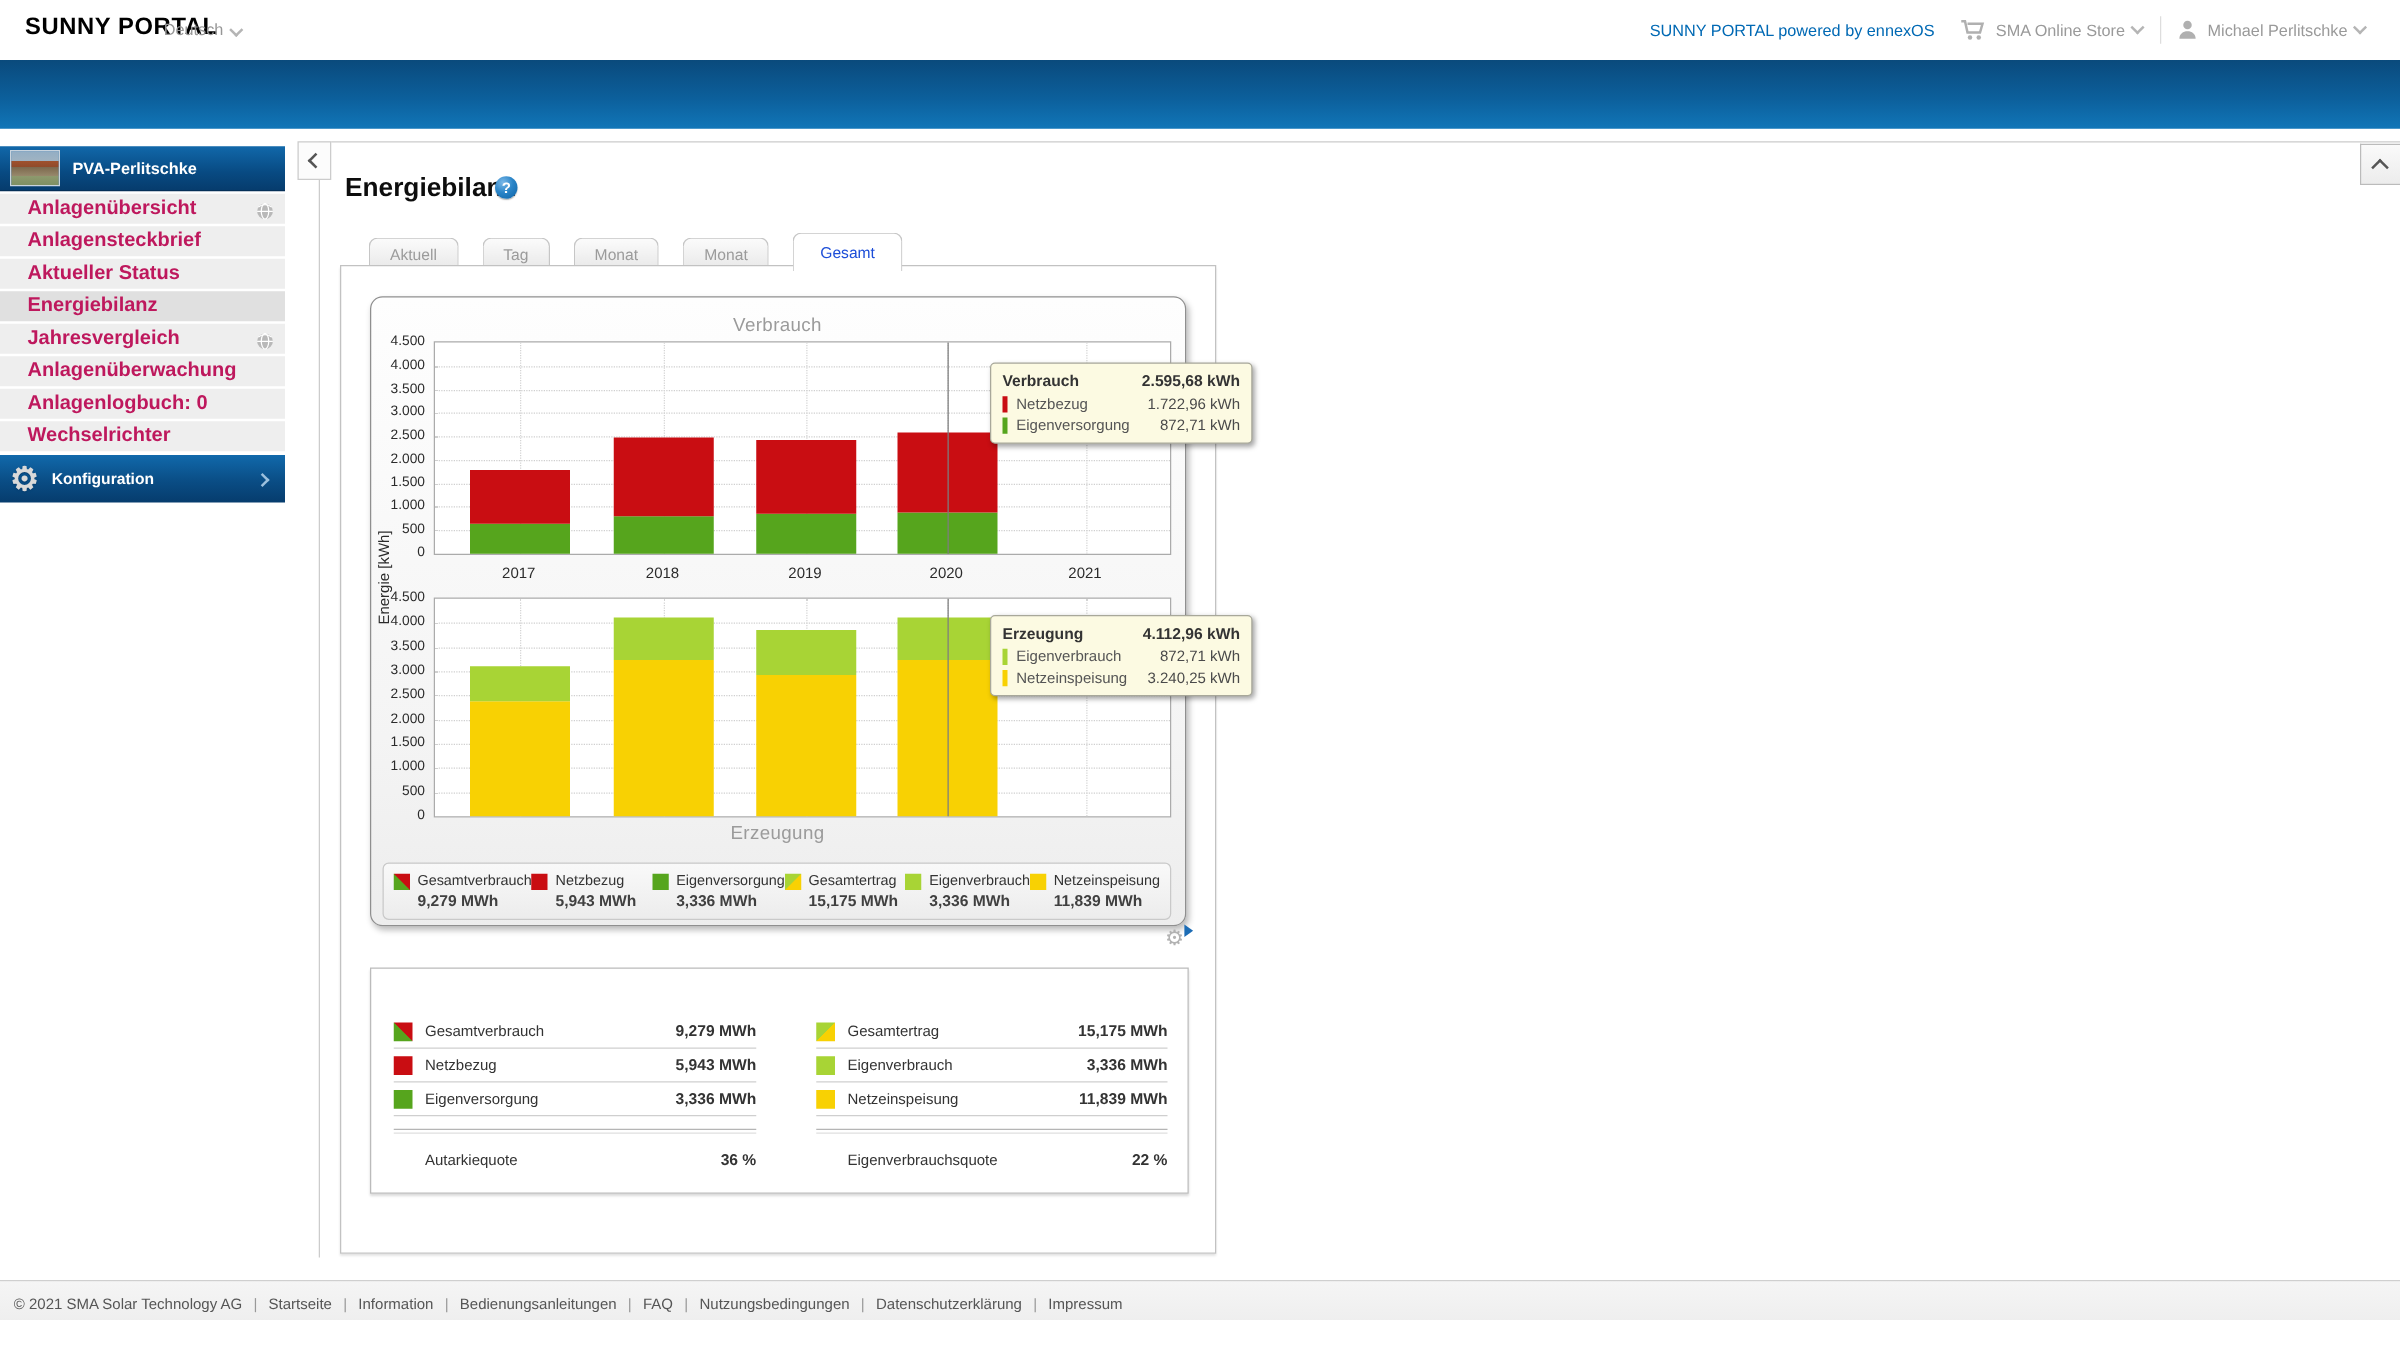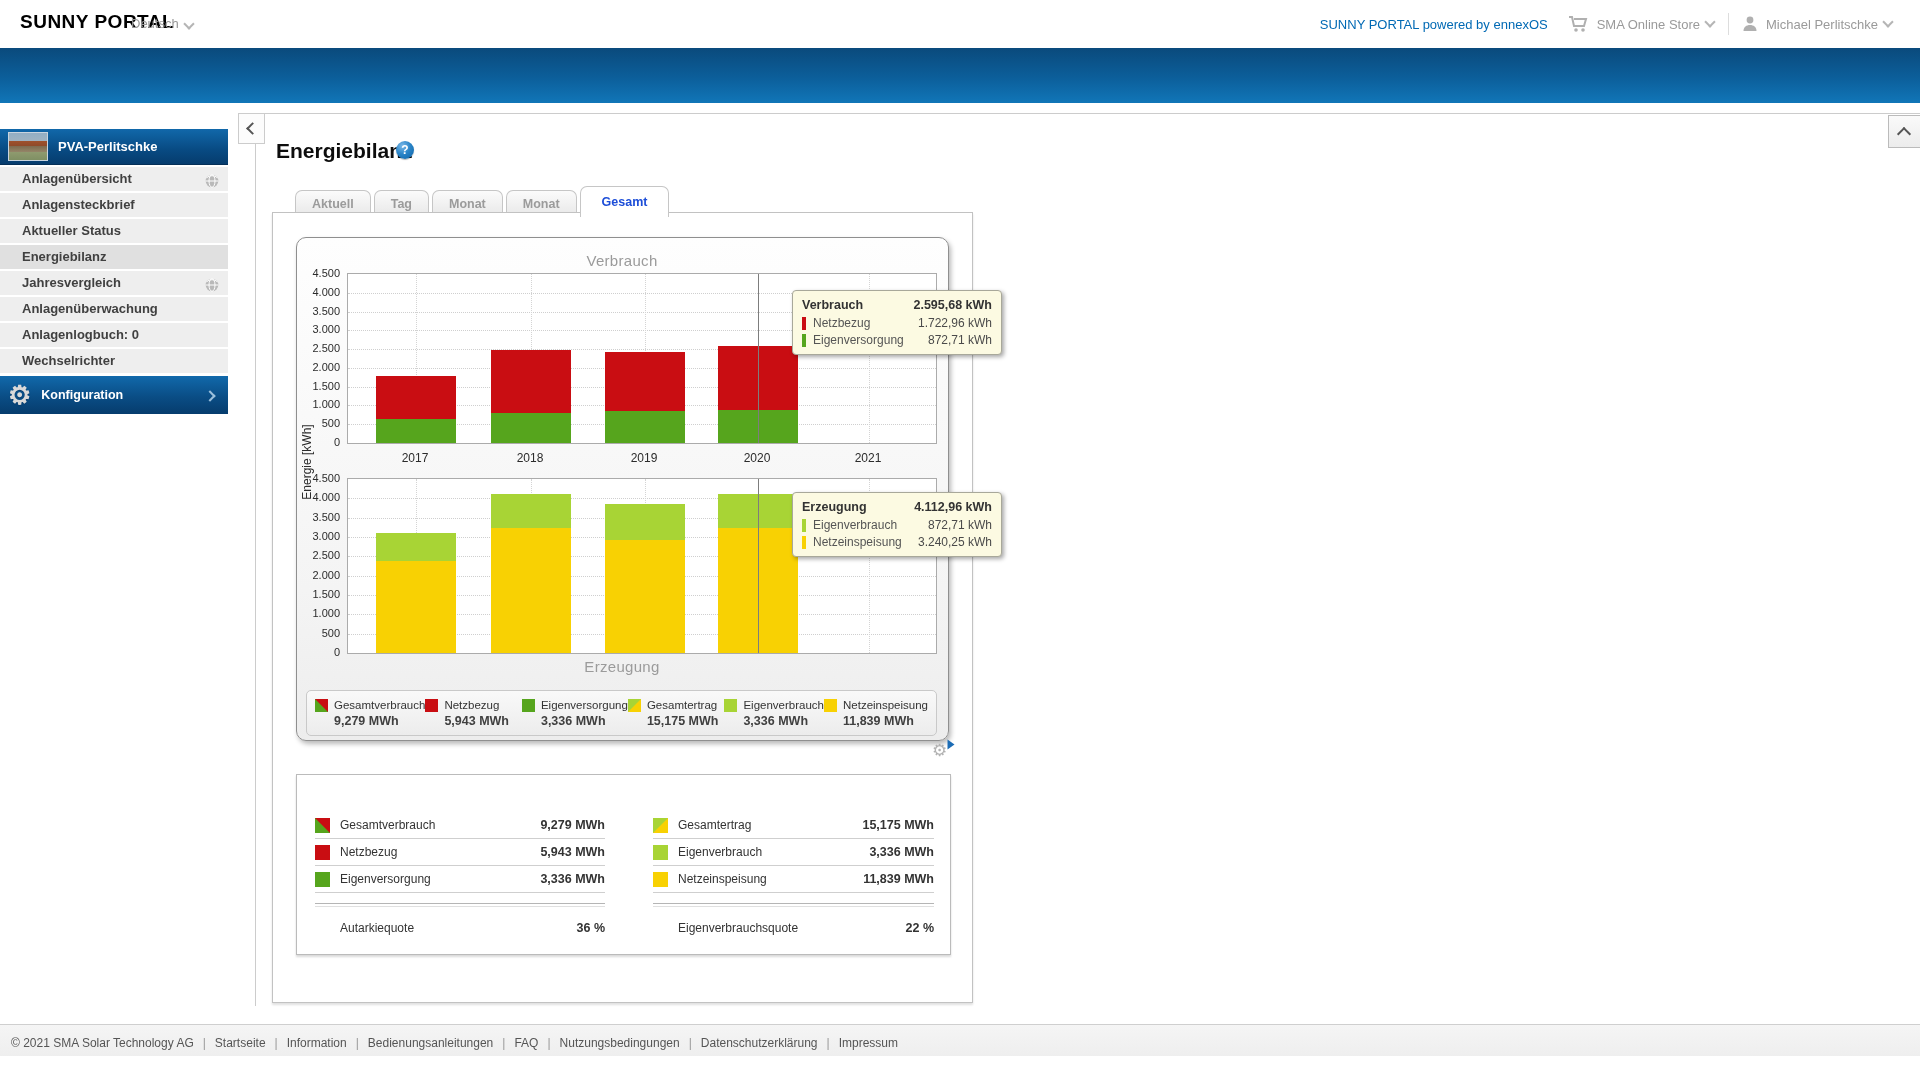--- a/index.html
+++ b/index.html
@@ -14,45 +14,45 @@
   .hdr-link{color:#0069b4;margin-right:20px;cursor:pointer;text-align:right;}
   .hdr-item{display:flex;align-items:center;margin-right:12px;cursor:pointer;white-space:nowrap;}
   .hdr-item svg{margin-right:7px;}
   .hdr-sep{width:1px;height:22px;background:#ddd;margin:0 12px 0 2px;}
   .chev{display:inline-block;width:6px;height:6px;border-right:2px solid #b5b5b5;border-bottom:2px solid #b5b5b5;transform:rotate(45deg);margin-left:6px;margin-top:-4px;}
 
   
   .blue-bar{position:absolute;left:0;top:48px;right:0;height:55px;background:linear-gradient(180deg,#0a4a7c 0%,#0c5f9b 55%,#1176b8 100%);}
 
   
-  .sidebar{position:absolute;left:0;top:129px;width:228px;}
+  .sidebar{position:absolute;left:0;top:117px;width:228px;}
   .plant-header{height:35px;background:linear-gradient(180deg,#1168aa 0%,#084a82 60%,#063c6d 100%);border-bottom:1px solid #052f57;display:flex;align-items:center;color:#fff;font-weight:bold;font-size:13px;cursor:pointer;}
   .plant-thumb{width:38px;height:27px;margin:0 10px 0 8px;border:1px solid #c9d4de;background:
       linear-gradient(180deg,#93aec4 0%,#9fb3c2 28%,#a0522d 28%,#8f4a2a 48%,#7d6a4e 48%,#96876a 72%,#8e9a6e 72%,#7f8f63 100%);}
-  .menu-item{height:24px;margin-top:2px;background:#eeeeee;color:#404040;font-weight:bold;font-size:13px;line-height:24px;padding-left:22px;position:relative;cursor:pointer;}
+  .menu-item{height:24px;margin-top:2px;background:#eeeeee;color:#be185d;font-weight:bold;font-size:16px;line-height:24px;padding-left:22px;position:relative;cursor:pointer;}
   .menu-item.active{background:#e0e0e0;}
   .menu-item .globe{position:absolute;right:9px;top:5px;}
   .config-item{height:38px;margin-top:3px;background:linear-gradient(180deg,#1169ab 0%,#0a4d85 55%,#063c6d 100%);color:#fff;font-weight:bold;font-size:12.5px;display:flex;align-items:center;position:relative;cursor:pointer;}
   .gear-glyph{font-size:26px;color:#d9d9d9;margin:0 10px 0 8px;line-height:1;text-shadow:0 1px 1px #063c6d;}
   .chev-right{display:inline-block;width:6px;height:6px;border-top:2px solid #9cc0dd;border-right:2px solid #9cc0dd;transform:rotate(45deg);position:absolute;right:14px;top:16px;}
 
   
   .content{position:absolute;left:255px;top:113px;right:0;height:892px;background:#fff;border-top:1px solid #ccc;border-left:1px solid #ccc;}
   .collapse-btn{position:absolute;left:238px;top:113px;width:25px;height:29px;background:#fcfcfc;border:1px solid #ccc;cursor:pointer;}
   .chev-left{display:inline-block;width:7px;height:7px;border-left:2px solid #555;border-bottom:2px solid #555;transform:rotate(45deg);margin:10px 0 0 9px;}
   .scrolltop-btn{position:absolute;right:0;top:115px;width:31px;height:31px;background:linear-gradient(180deg,#fafafa,#ececec);border:1px solid #bbb;border-right:none;cursor:pointer;}
   .chev-up{display:inline-block;width:8px;height:8px;border-top:2px solid #555;border-left:2px solid #555;transform:rotate(45deg);margin:13px 0 0 10px;}
 
   .page-title{position:absolute;left:276px;top:139px;font-size:21px;font-weight:bold;color:#0d0d0d;}
   .help-icon{position:absolute;left:396px;top:141px;width:18px;height:18px;border-radius:50%;
      background:radial-gradient(circle at 35% 28%,#7ab8e8 0%,#2b85c8 45%,#0b62a6 100%);color:#fff;font-size:12px;font-weight:bold;text-align:center;line-height:18px;cursor:pointer;box-shadow:0 1px 1px rgba(0,0,0,.3);}
 
   
   .tabs{position:absolute;left:295px;top:186px;display:flex;align-items:flex-end;}
-  .tab{height:26px;padding:0 16px;margin-right:3px;border:1px solid #c6c6c6;border-bottom:none;border-radius:7px 7px 0 0;background:linear-gradient(180deg,#fbfbfb,#e7e7e7);color:#9b9b9b;font-weight:bold;font-size:12.5px;line-height:27px;cursor:pointer;}
+  .tab{height:26px;padding:0 16px;margin-right:19px;border:1px solid #c6c6c6;border-bottom:none;border-radius:7px 7px 0 0;background:linear-gradient(180deg,#fbfbfb,#e7e7e7);color:#9b9b9b;font-weight:normal;font-size:12.5px;line-height:27px;cursor:pointer;}
   .tab.active{background:#fff;color:#1d4ed8;height:30px;line-height:31px;position:relative;z-index:3;padding:0 21px;}
 
   
   .widget{position:absolute;left:272px;top:212px;width:699px;height:789px;border:1px solid #c2c2c2;background:#fff;box-shadow:0 2px 2px rgba(0,0,0,.12);}
   .chart-panel{position:absolute;left:296px;top:237px;width:651px;height:502px;border:1px solid #8f8f8f;border-radius:10px;background:linear-gradient(180deg,#fefefe 0%,#f4f4f4 70%,#ededed 100%);box-shadow:2px 3px 5px rgba(0,0,0,.28);}
   .chart-title{position:absolute;width:300px;text-align:center;color:#9b9b9b;font-size:15px;letter-spacing:.3px;}
   .plot{position:absolute;background:#fff;border:1px solid #ababab;}
   .hgrid{position:absolute;left:0;right:0;border-top:1px dotted #cfcfcf;}
   .vgrid{position:absolute;top:0;bottom:0;border-left:1px dotted #d4d4d4;}
   .bar-seg{position:absolute;z-index:1;}

